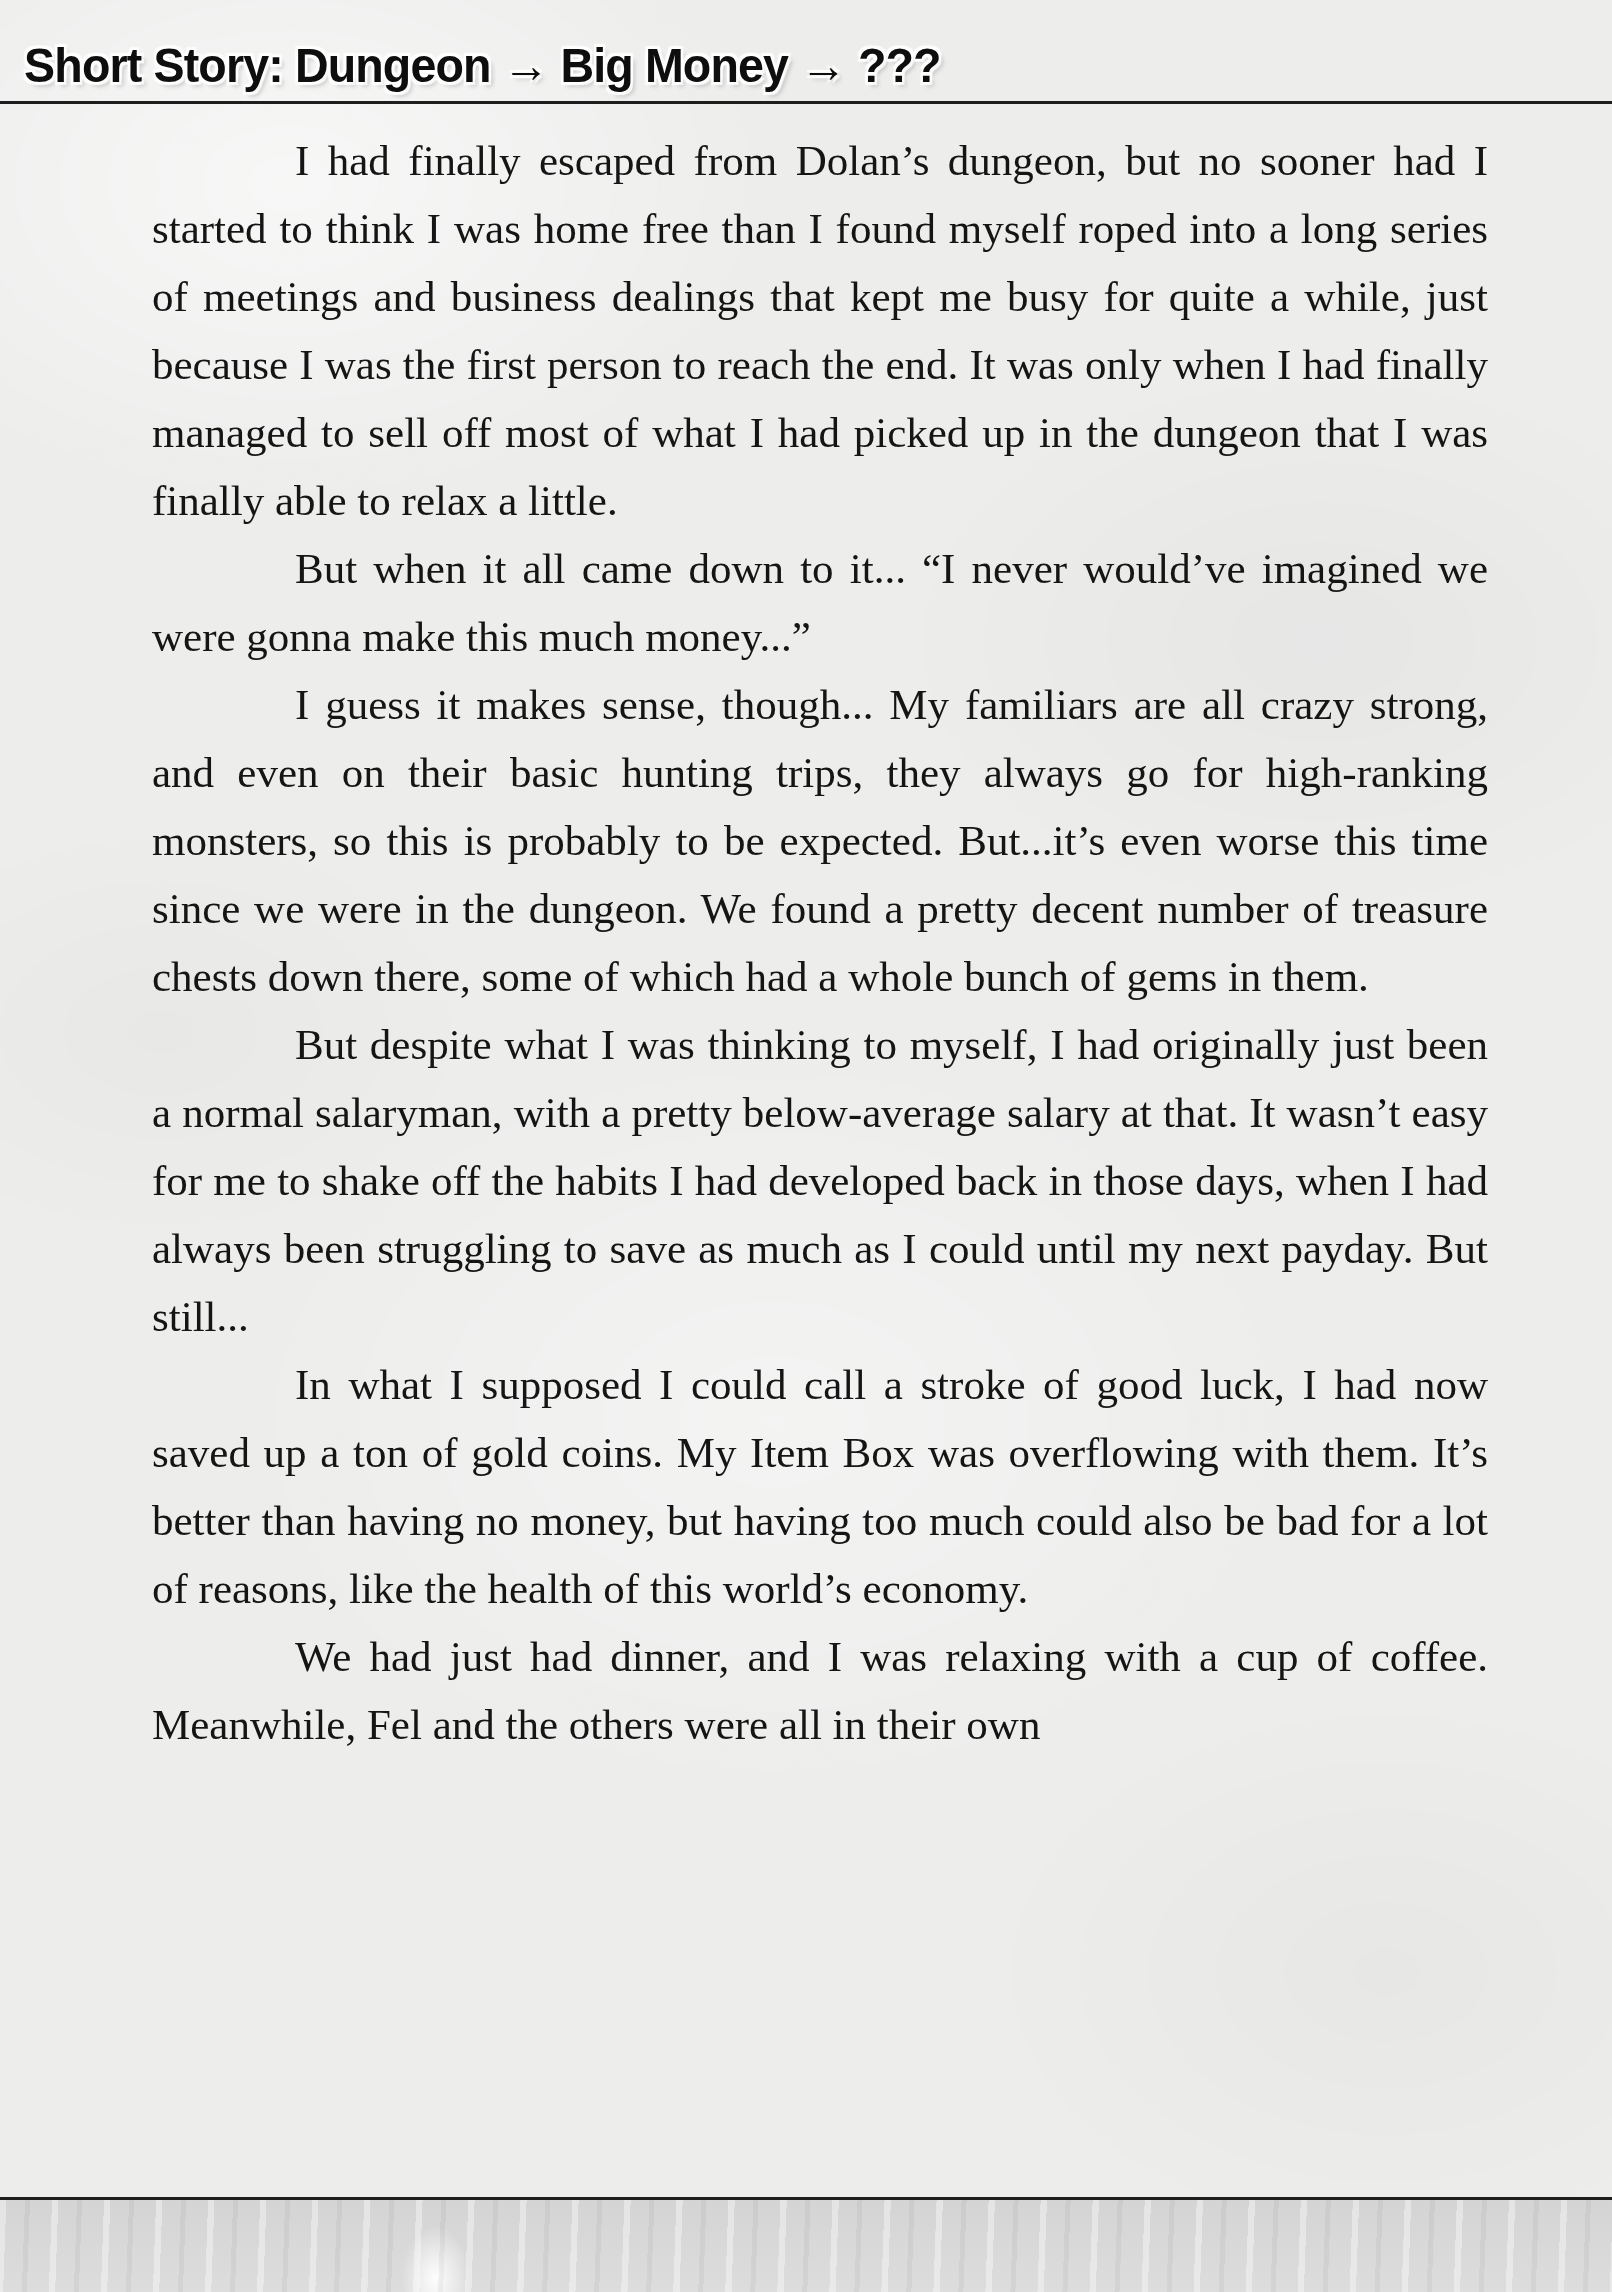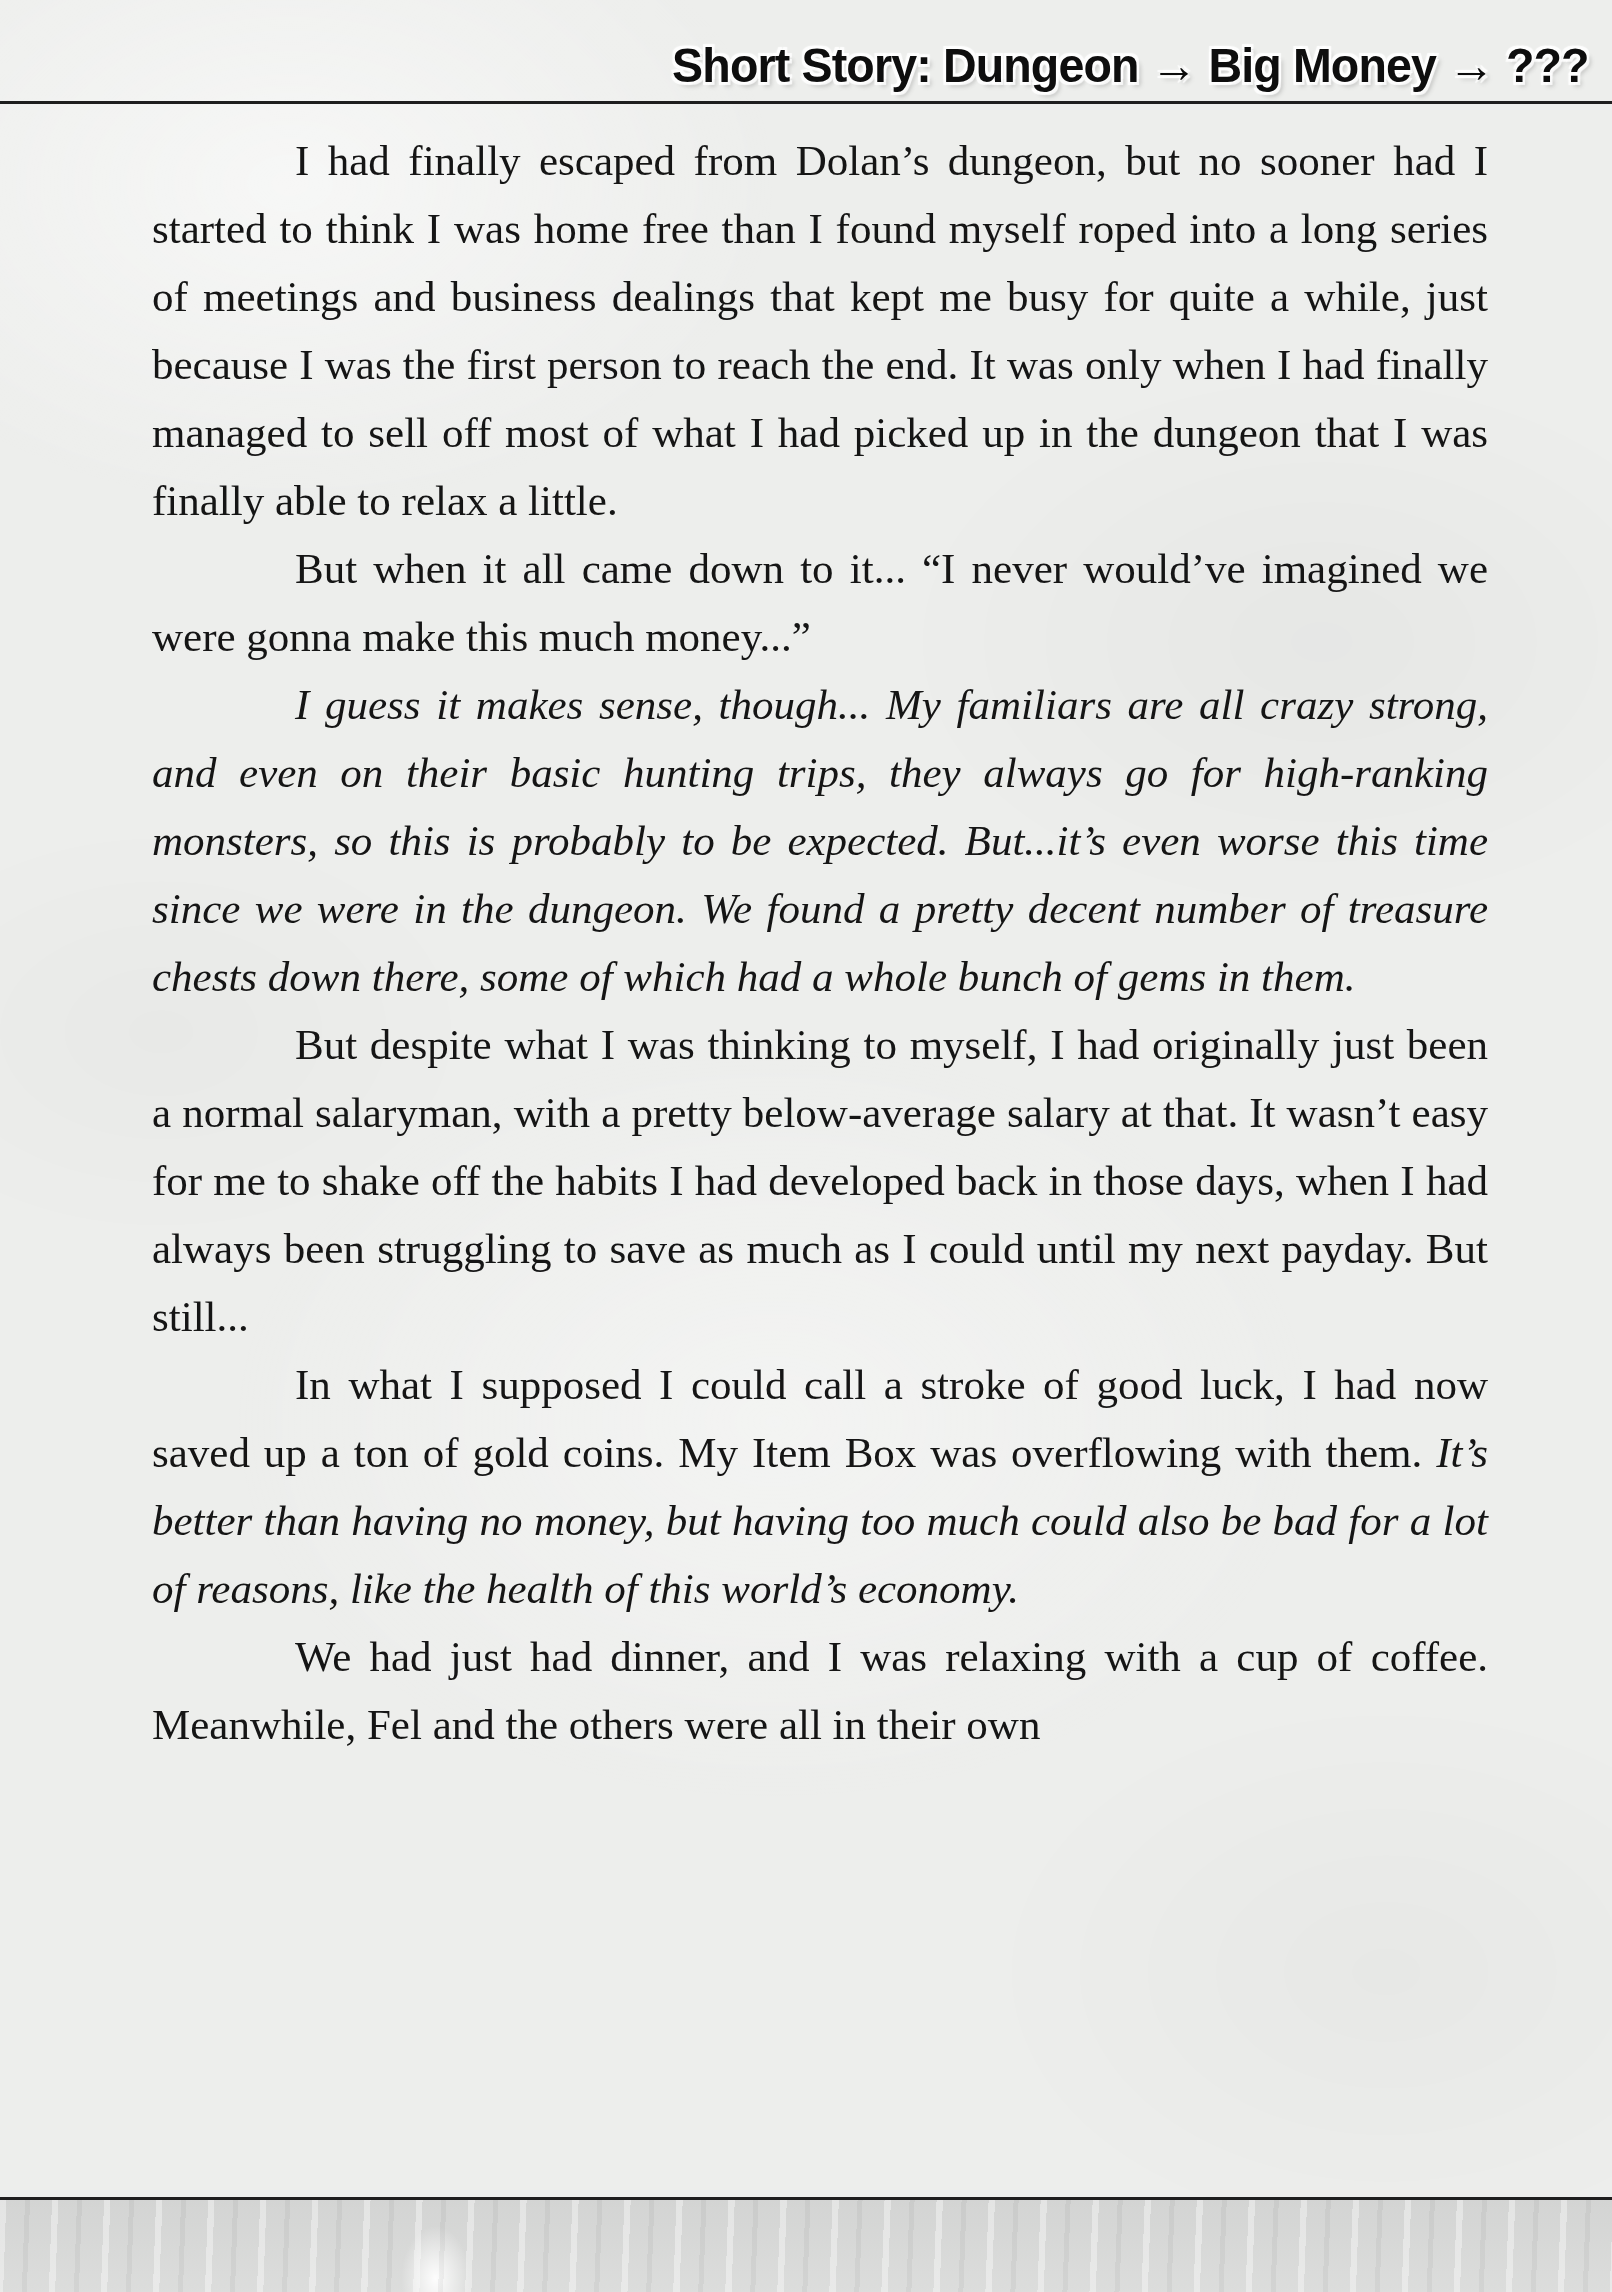--- a/index.html
+++ b/index.html
@@ -16,21 +16,21 @@
       radial-gradient(ellipse 681px 466px at 86% 86%, rgba(0,0,0,.022), rgba(0,0,0,0) 60%),
       radial-gradient(ellipse 537px 358px at 10% 45%, rgba(0,0,0,.02), rgba(0,0,0,0) 60%);
     font-family: "Liberation Serif", "DejaVu Serif", serif;
   }
 
   .page-header {
     box-sizing: border-box;
     height: 104px;
     border-bottom: 3.6px solid #1e1e1e;
     display: flex;
-    justify-content: flex-end;
+    justify-content: flex-start;
     align-items: flex-end;
     padding-bottom: 10.7px;
   }
   .story-title {
     display: inline-block;
     font-family: "Liberation Sans", "DejaVu Sans", sans-serif;
     font-weight: 800;
     font-size: 49px;
     line-height: 1;
     letter-spacing: -0.9px;
@@ -50,21 +50,21 @@
     overflow: hidden;
     font-size: 43px;
     line-height: 68px;
     text-align: justify;
     color: #151515;
   }
   .story-main p {
     margin: 0;
     text-indent: 143px;
   }
-  .story-main .italic { font-style: italic; }
+  .story-main .italic { }
 
   .page-footer {
     position: absolute;
     left: 0; right: 0; bottom: 0;
     box-sizing: border-box;
     height: 96px;
     border-top: 3.6px solid #1e1e1e;
     background-color: #d7d8d7;
     background-image:
       repeating-linear-gradient(92deg,

